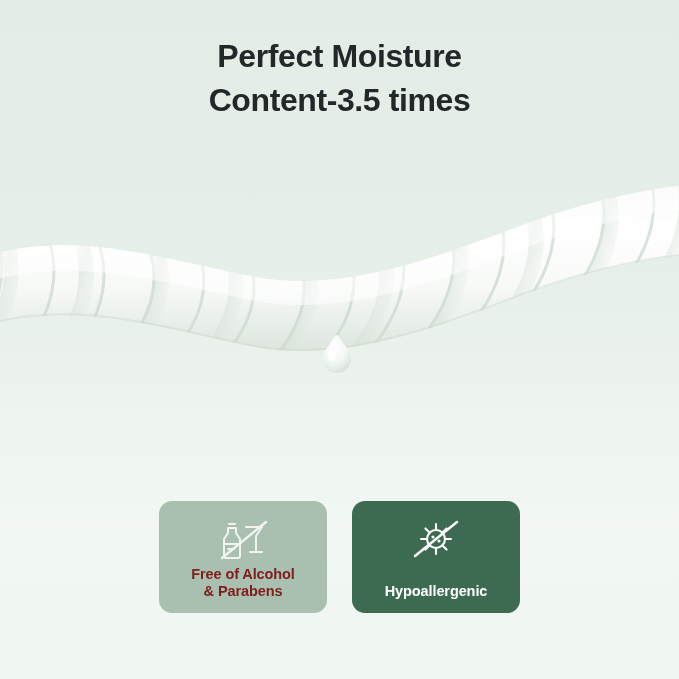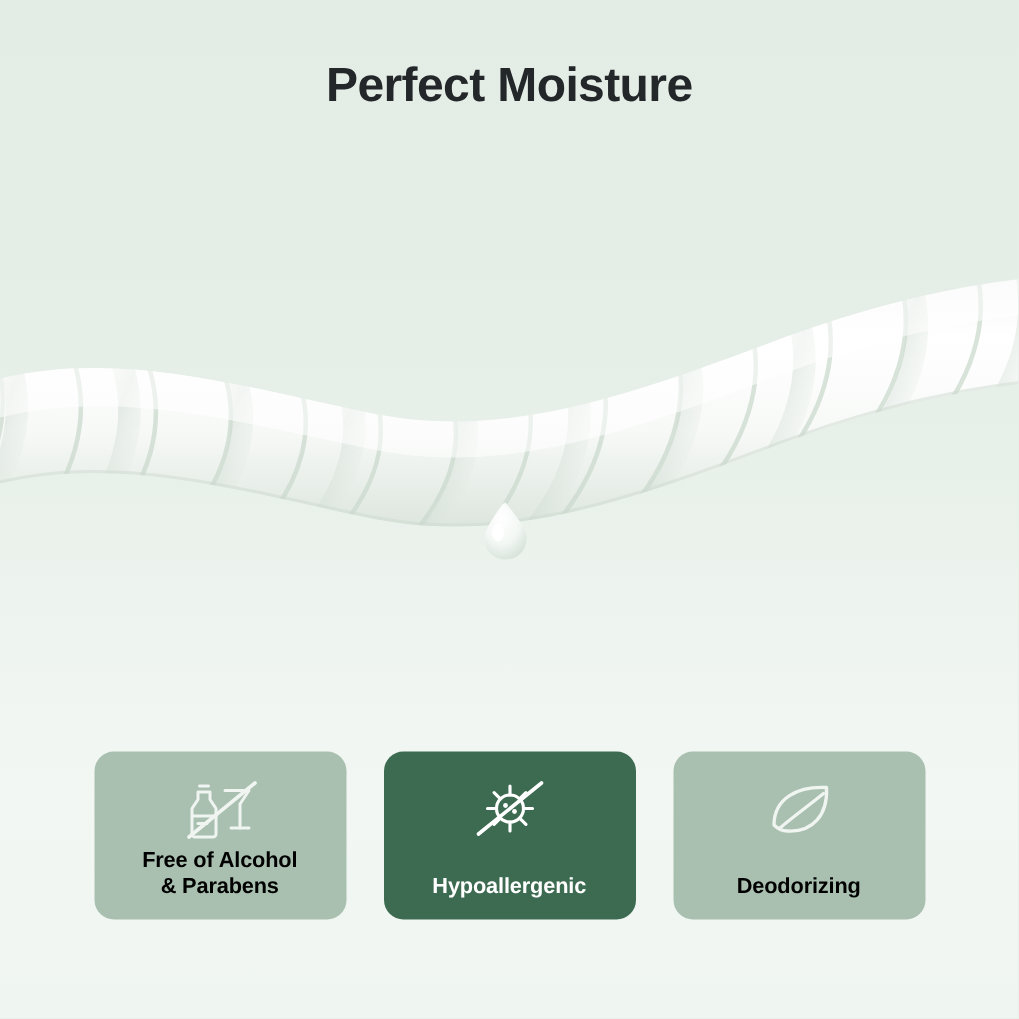--- a/index.html
+++ b/index.html
@@ -87,30 +87,31 @@
   }
   .badge .caption {
     font-size: 14.5px;
     line-height: 17px;
     font-weight: bold;
     text-align: center;
     color: #ffffff;
     letter-spacing: -0.1px;
     width: 150px;
   }
-  .badge.light .caption { color: #000000; }
+  .badge.light .caption { color: #7f1d1d; }
   .badge.dark .caption { color: #ffffff; }
 </style>
 </head>
 <body>
 
 <div class="canvas">
 
   <div class="headline">
     <span class="l1">Perfect Moisture</span>
+    <span class="l2">Content-3.5 times</span>
   </div>
 
   <div class="rope-wrap">
     <svg class="rope-svg" width="700" height="230" viewBox="0 0 700 230">
       <defs>
         <linearGradient id="ropeBody" x1="0" y1="0" x2="0" y2="1">
           <stop offset="0%" stop-color="#f4f6f4"></stop>
           <stop offset="25%" stop-color="#ffffff"></stop>
           <stop offset="62%" stop-color="#f7f9f7"></stop>
           <stop offset="100%" stop-color="#dde6de"></stop>
@@ -224,28 +225,15 @@
             <circle cx="30" cy="27" r="1.6" fill="#ffffff" stroke="none"></circle>
             <path d="M6 42 L48 8" stroke-width="2.4"></path>
           </g>
         </svg>
       </div>
       <div class="caption">
         <span>Hypoallergenic</span>
       </div>
     </div>
 
-    <div class="badge light">
-      <div class="icon">
-        <svg width="54" height="50" viewBox="0 0 54 50">
-          <g fill="none" stroke="#f0f5f1" stroke-width="2.2" stroke-linecap="round" stroke-linejoin="round">
-            <path d="M10 36 C 10 18 26 10 45 11 C 46 29 36 41 19 40 C 15 40 12 38 10 36 Z"></path>
-            <path d="M14 38 C 22 31 32 24 43 15"></path>
-          </g>
-        </svg>
-      </div>
-      <div class="caption">
-        <span>Deodorizing</span>
-      </div>
-    </div>
 
   </div>
 </div>
 
 </body></html>

